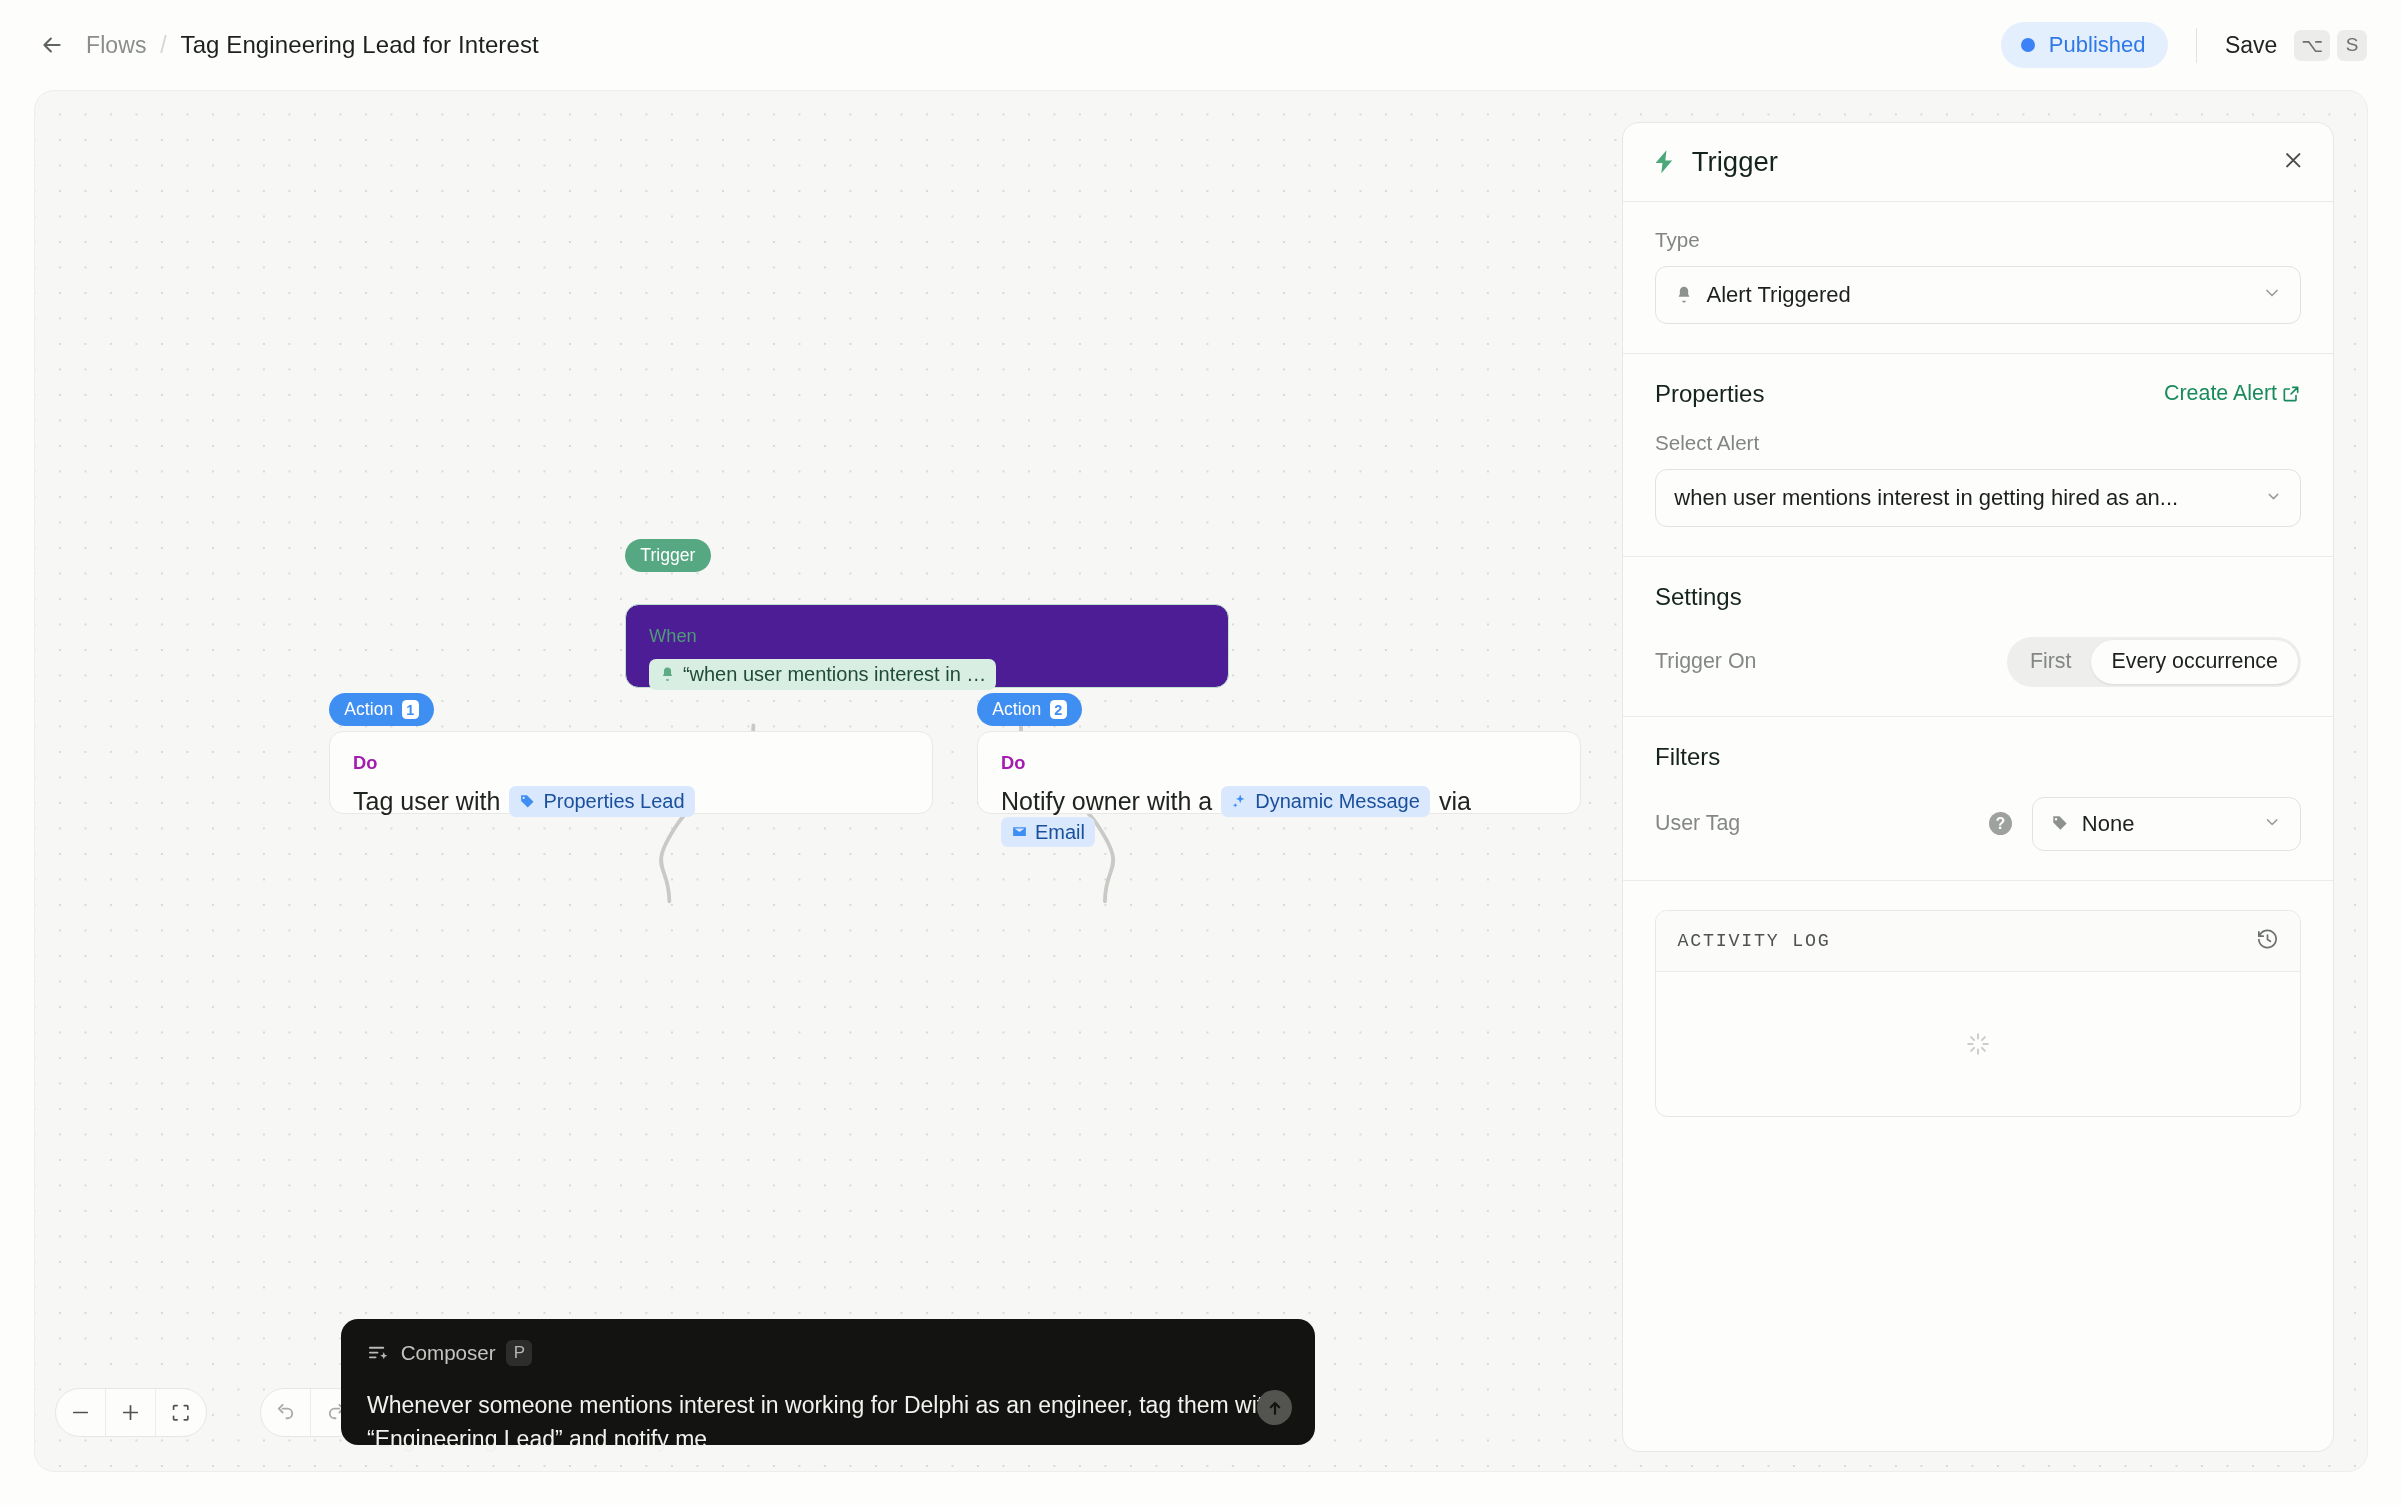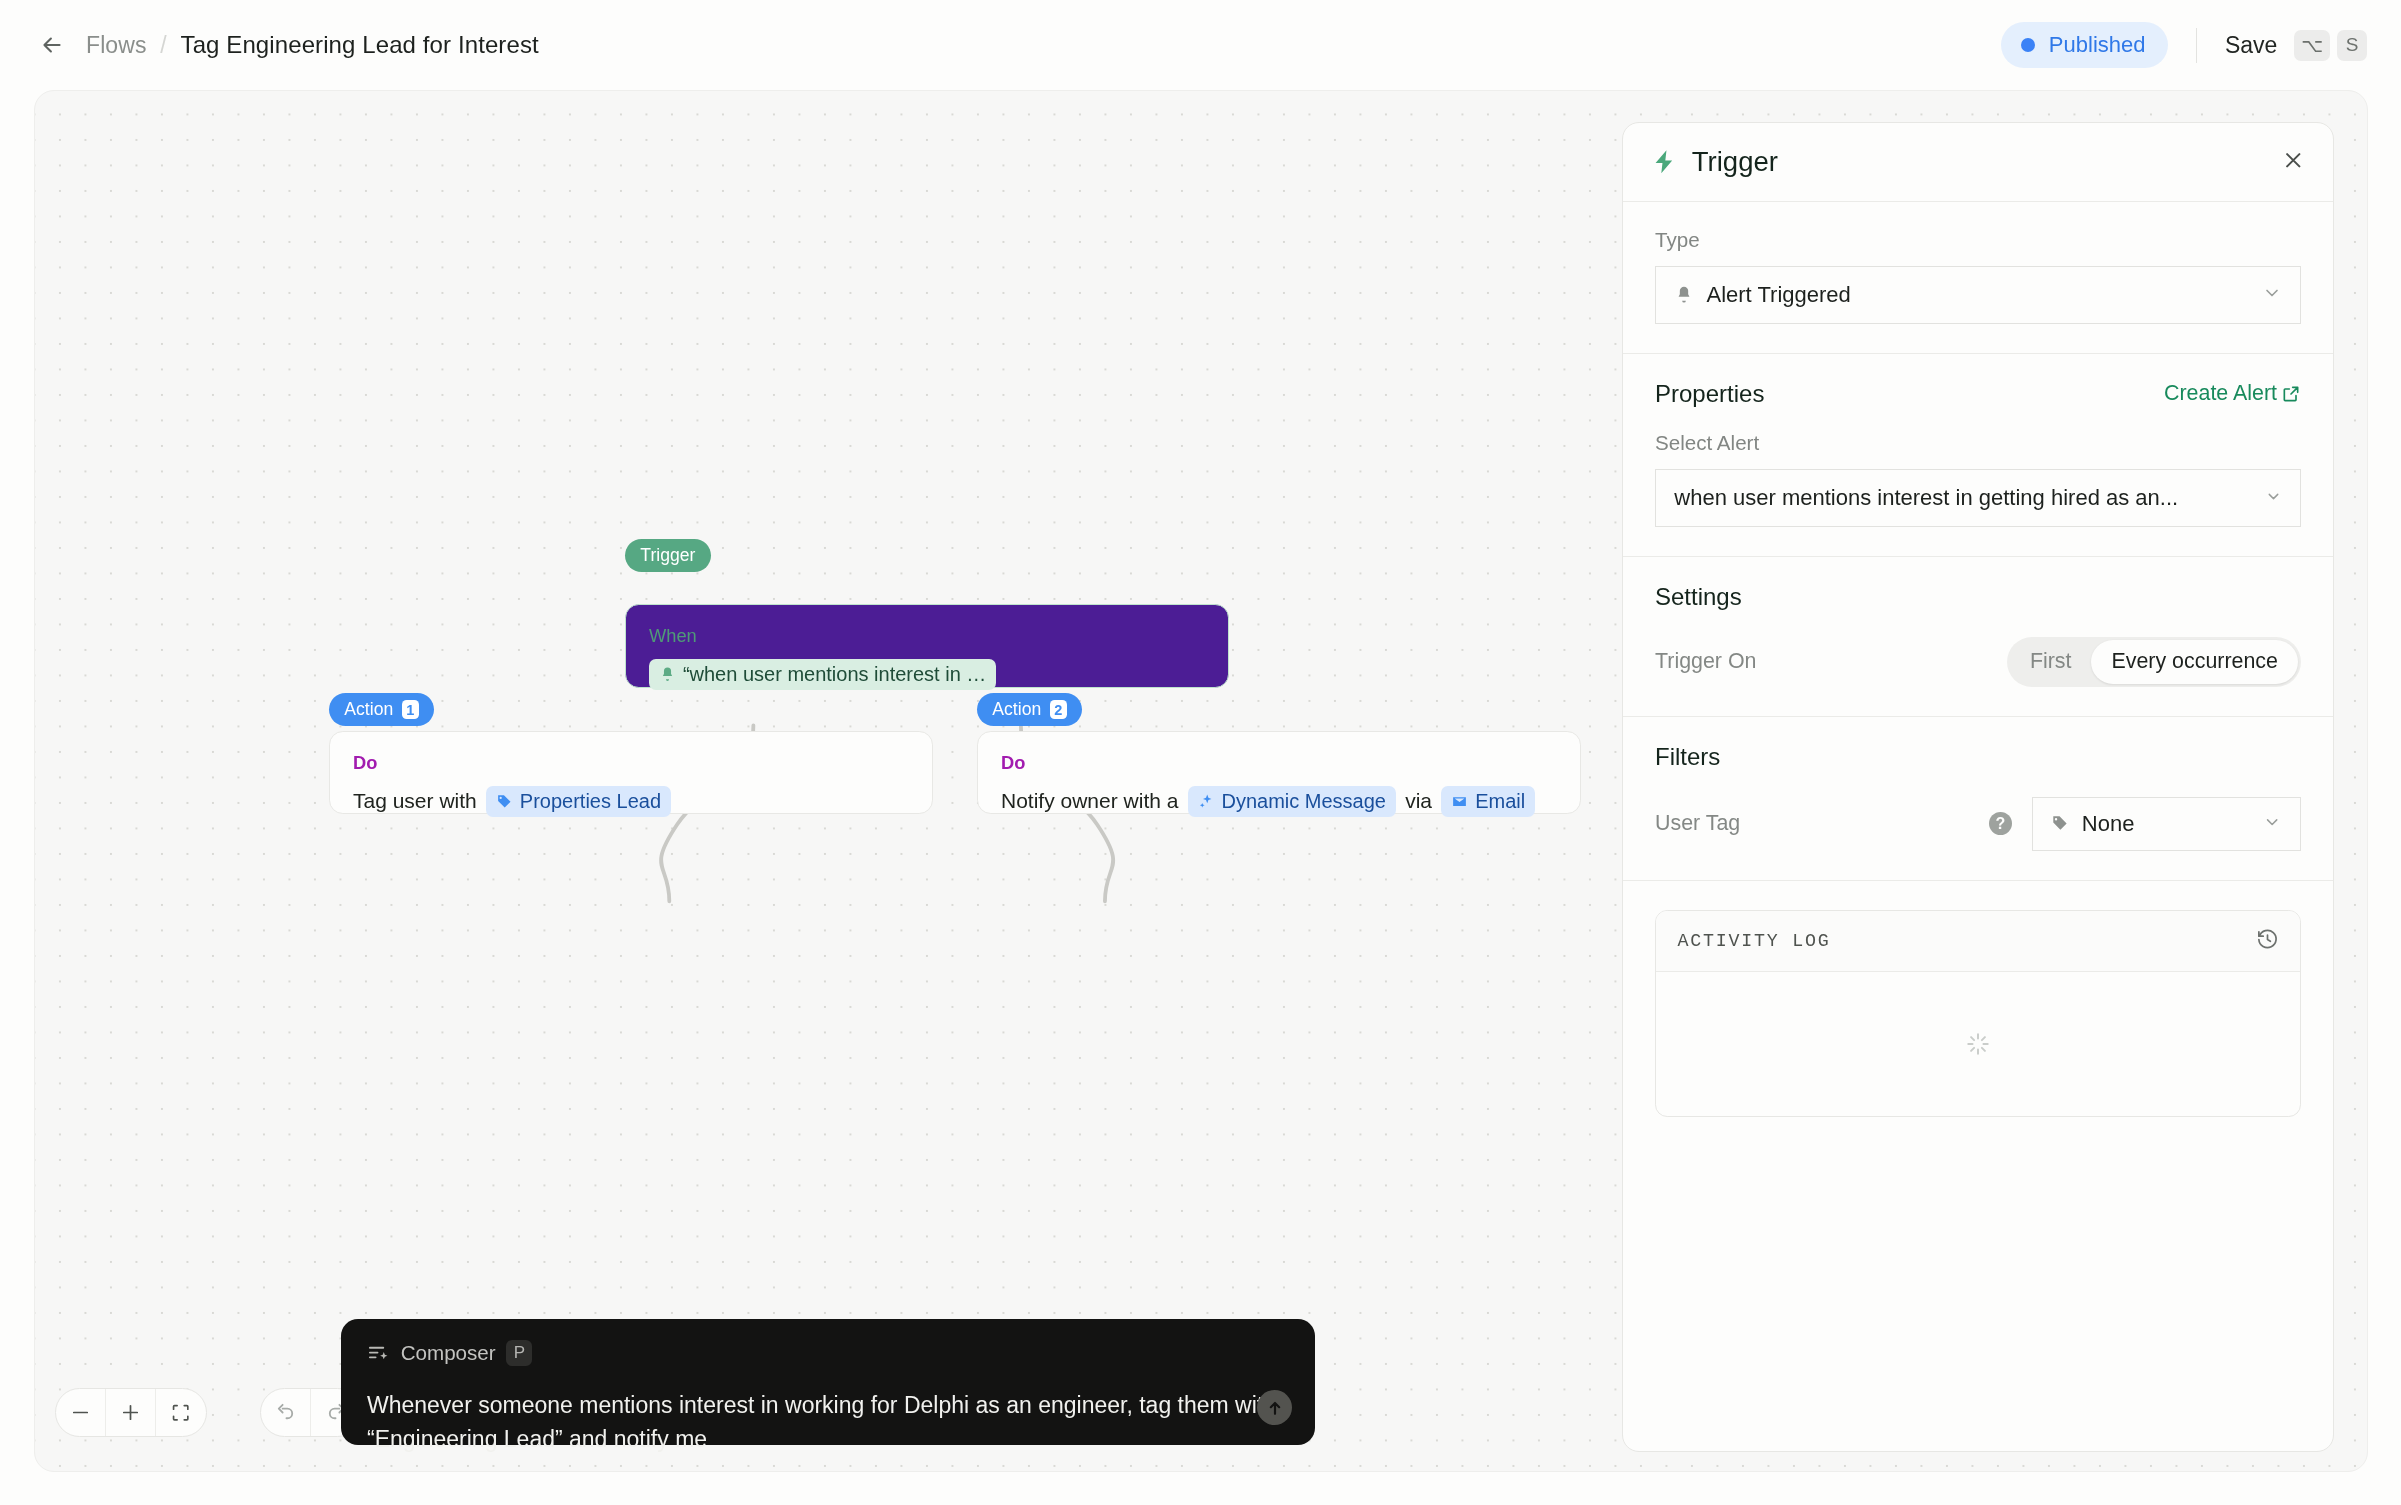--- a/index.html
+++ b/index.html
@@ -98,21 +98,21 @@
   .node-kicker { font-size: 18.3px; margin-bottom: 12.2px; }
   .node-trigger .node-kicker { color: #4f9a77; }
   .node-action .node-kicker { color: #a21caf; font-weight: bold; }
   .node-body { display: flex; align-items: center; flex-wrap: wrap; gap: 0; font-size: 20.6px; color: #1d211e; }
   .chip {
     display: inline-flex; align-items: center; gap: 6.9px;
     border-radius: 6.9px; padding: 3.8px 10px; font-size: 20px;
   }
   .chip-green { background: #d9eee2; color: #1f4c38; }
   .chip-blue  { background: #d9e8fd; color: #1a4f9c; }
-  .plain-txt { font-size: 21px; color: #20241f; }
+  .plain-txt { font-size: 25px; color: #20241f; }
   .sp { display: inline-block; width: 9.2px; }
 
   
   .ctrl-group {
     position: absolute; bottom: 34px; display: flex;
     background: #fdfdfc; border: 0.8px solid #e6e6e3; border-radius: 764px;
     height: 49px; overflow: hidden; z-index: 5;
   }
   .ctrl-btn {
     width: 50px; height: 100%;
@@ -167,21 +167,21 @@
 
   .sect { padding: 26px 32px 29px 32px; border-bottom: 0.8px solid #ebebe8; }
   .sect-row { display: flex; align-items: center; }
   .sect-title { font-size: 24px; color: #14241c; }
   .field-label { font-size: 20.6px; color: #828683; margin-bottom: 13.8px; }
   .link-create {
     margin-left: auto; display: flex; align-items: center; gap: 4px;
     font-size: 21.4px; color: #188a5c; cursor: pointer;
   }
   .select {
-    height: 58px; border: 0.8px solid #e2e2df; border-radius: 0;
+    height: 58px; border: 0.8px solid #e2e2df; border-radius: 12px;
     background: #fdfdfc; display: flex; align-items: center;
     padding: 0 18.3px; gap: 12.2px; cursor: pointer;
   }
   .select-val { font-size: 22px; color: #1d211e; }
   .select-caret { margin-left: auto; color: #9a9e9b; }
 
   .filter-row { display: flex; align-items: center; margin-top: 26px; }
   .filter-label { font-size: 21.4px; color: #848885; }
   .help-dot {
     margin-left: auto; margin-right: 20px;

